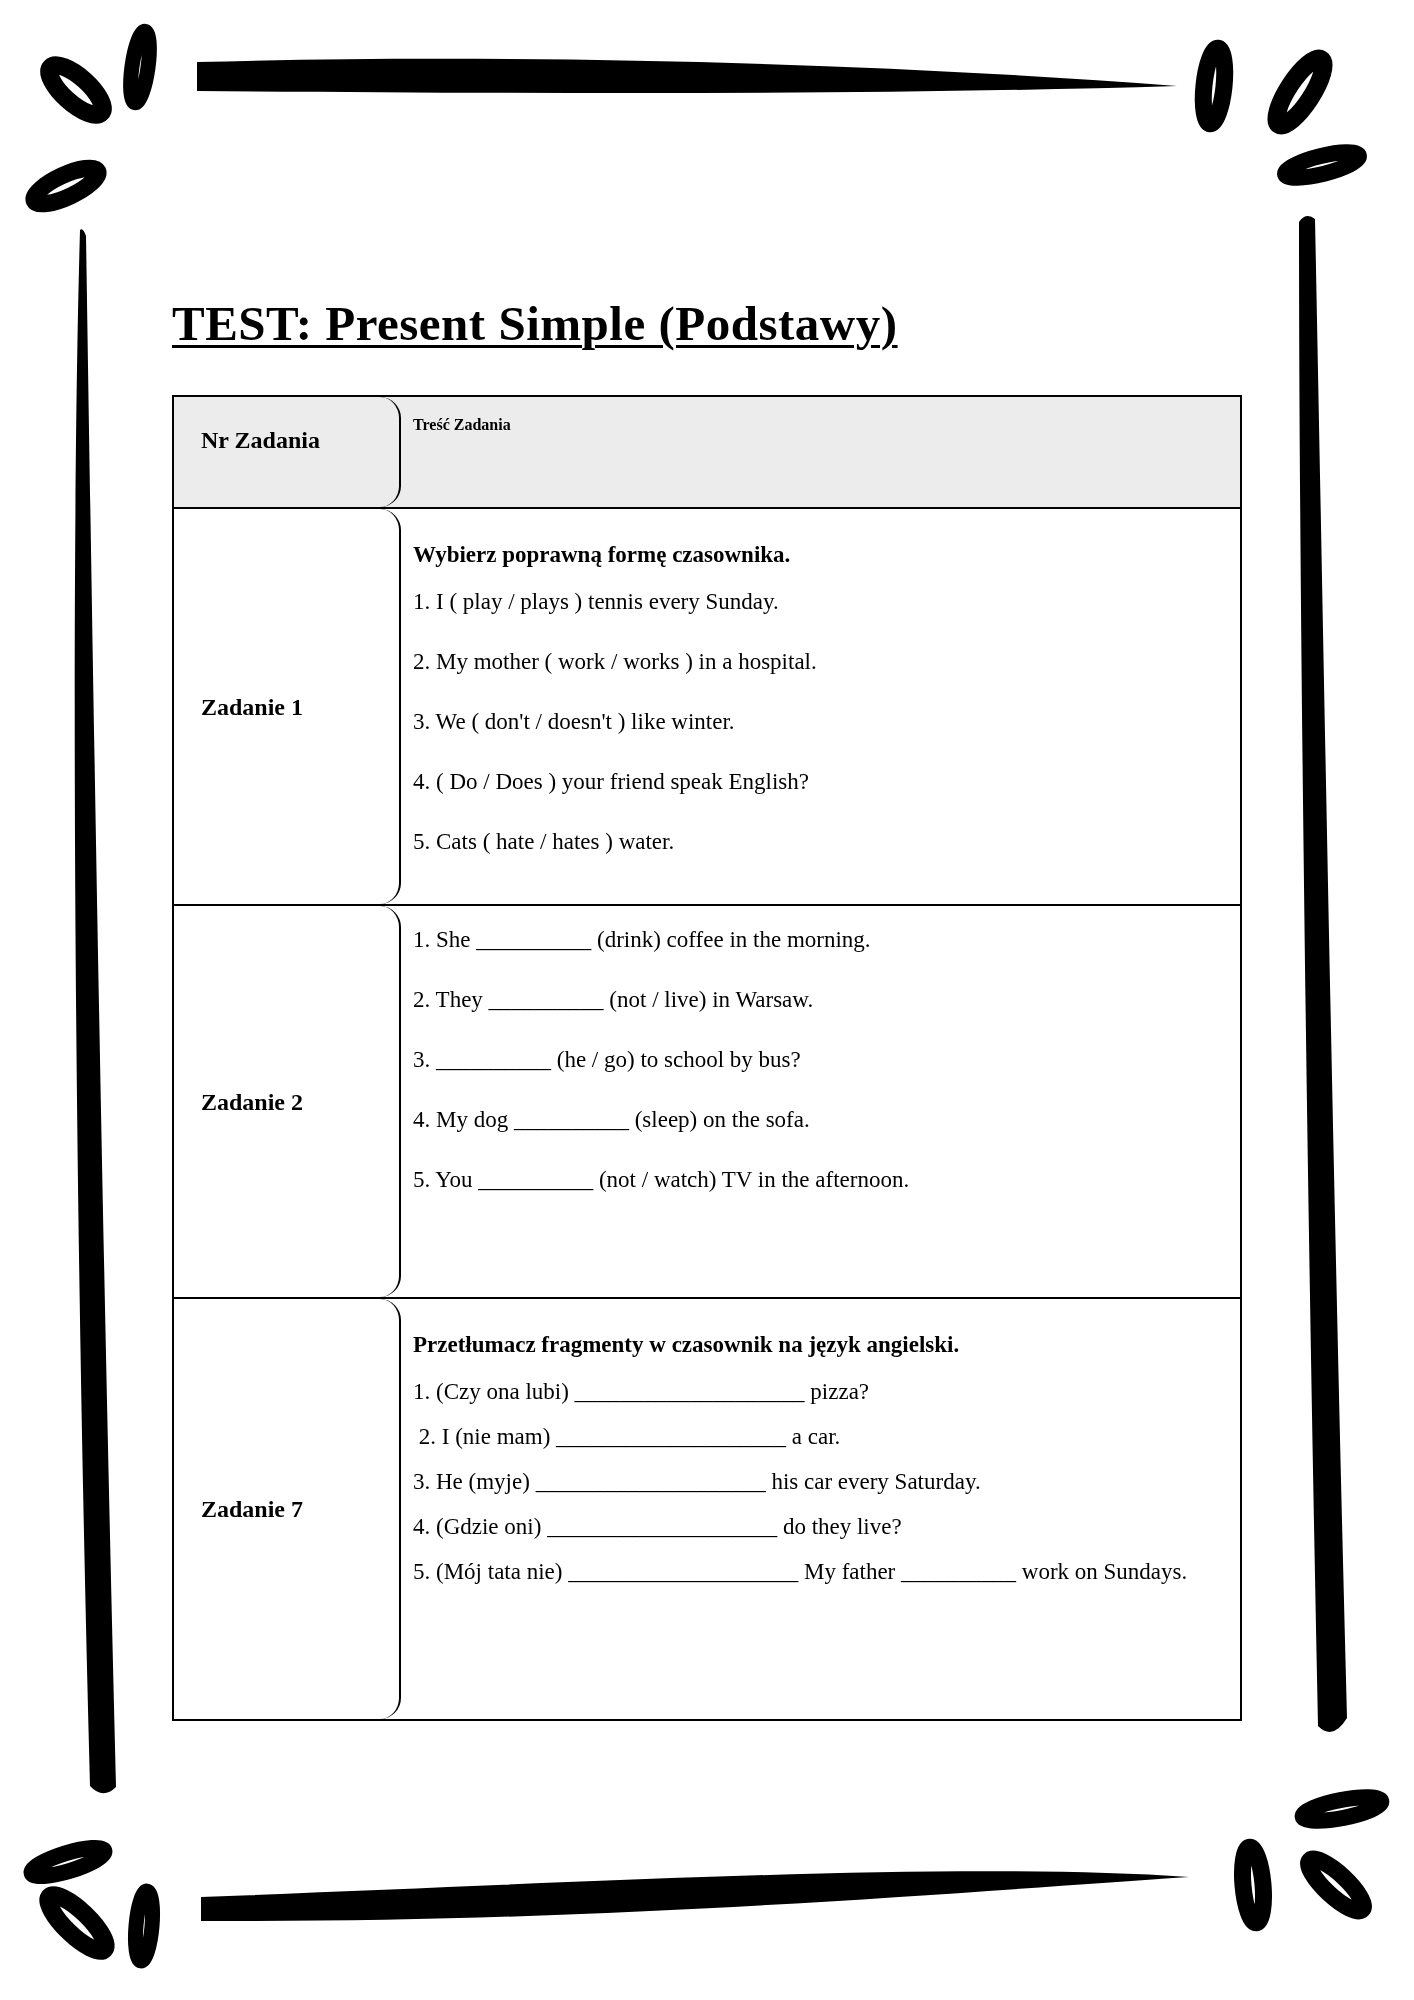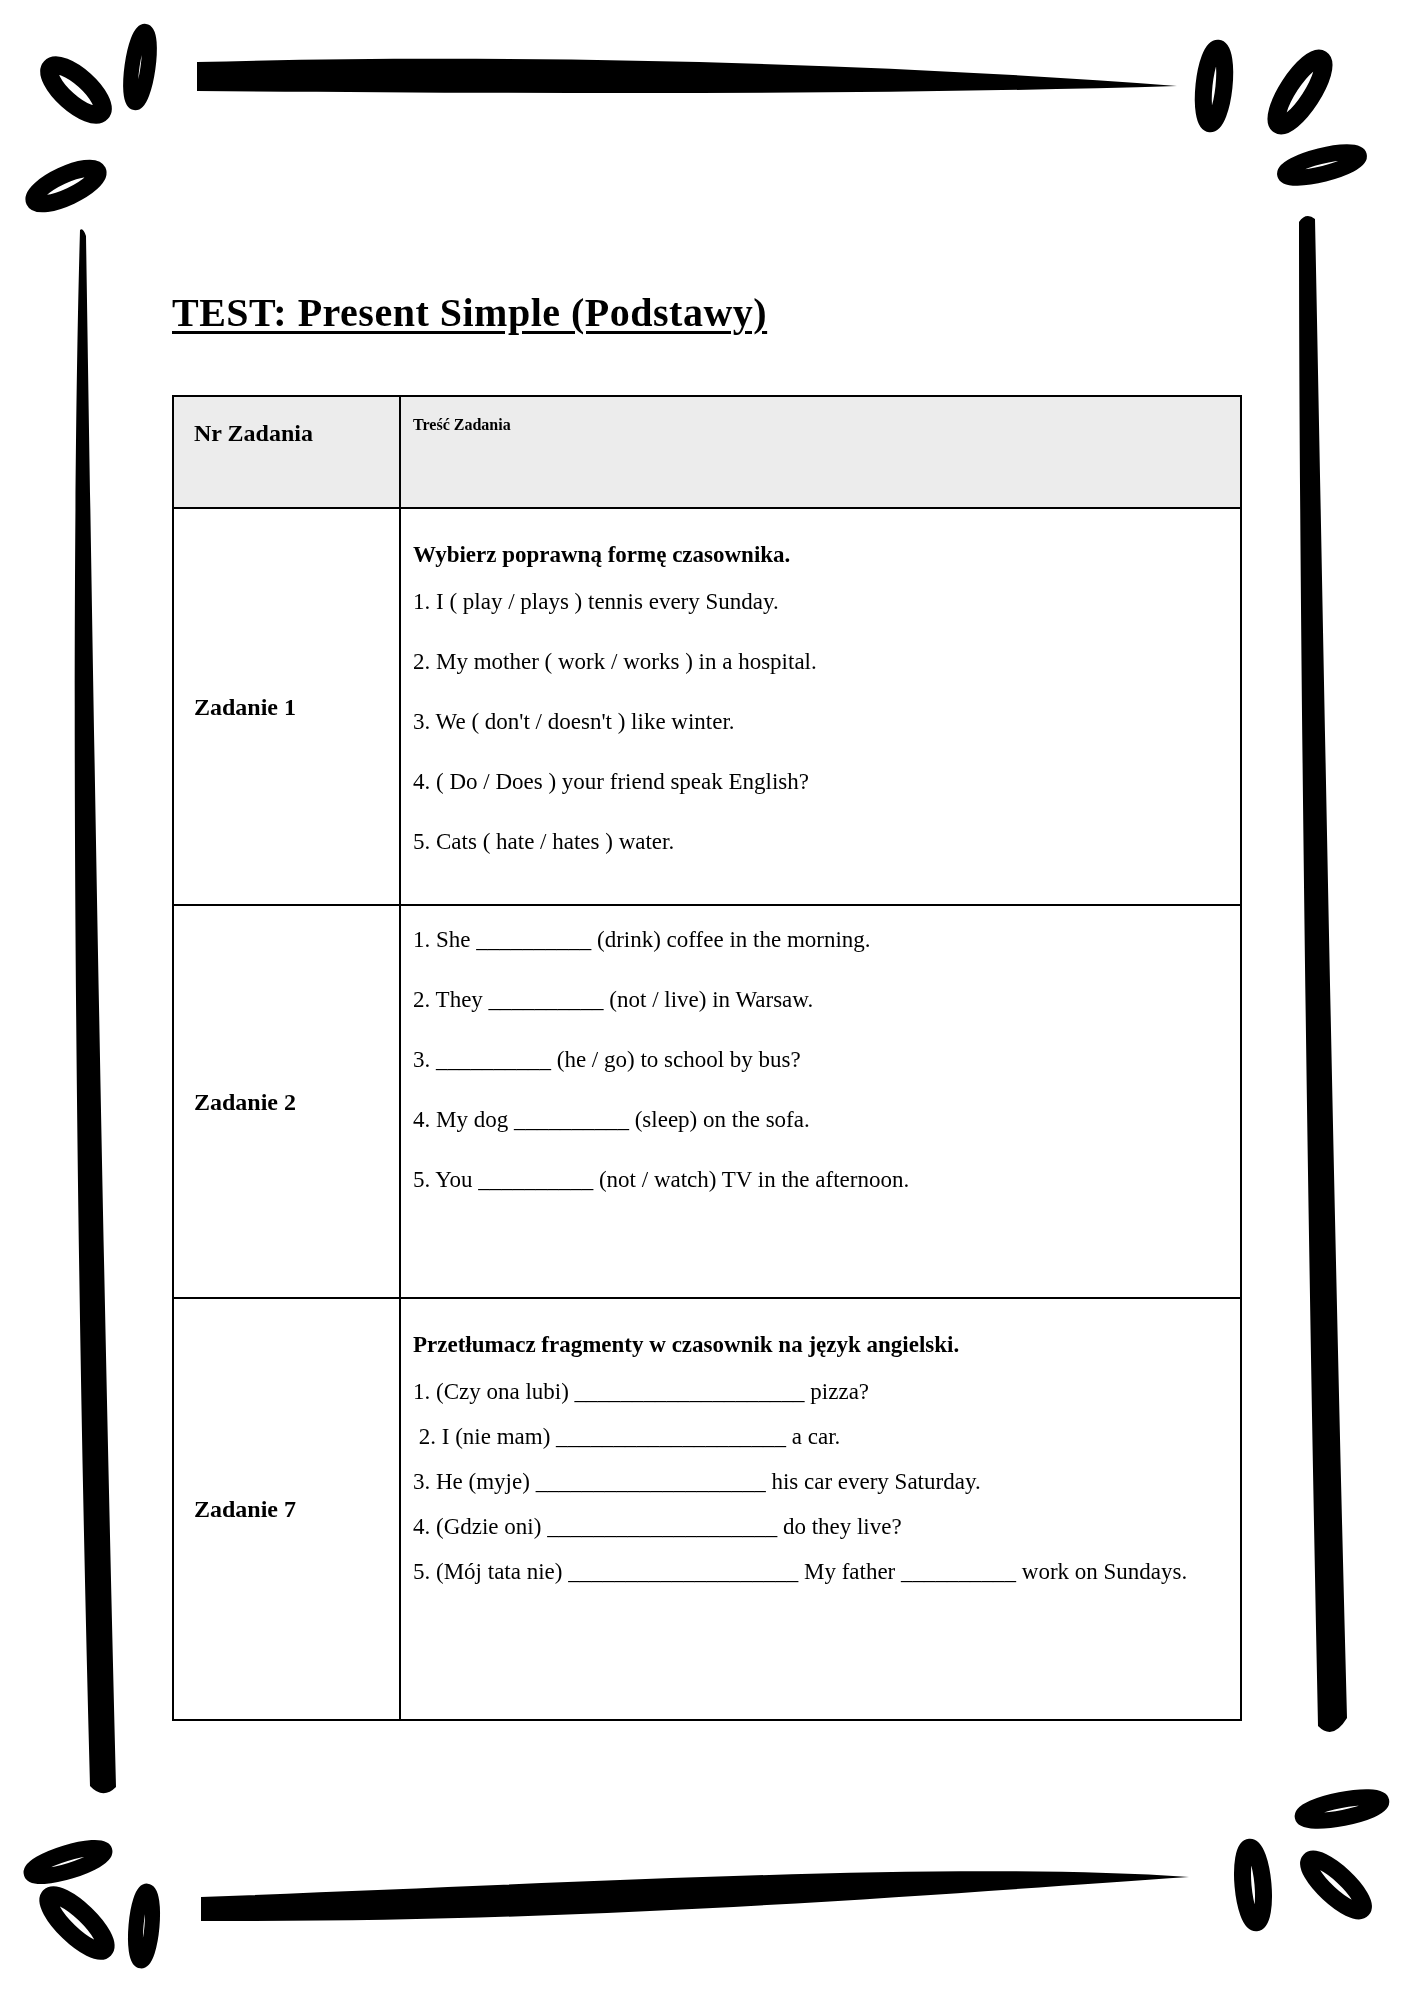--- a/index.html
+++ b/index.html
@@ -5,39 +5,39 @@
   html,body{margin:0;padding:0;}
   body{
     width:1414px;height:2000px;position:relative;
     background:#ffffff;overflow:hidden;
     font-family:"Liberation Serif","DejaVu Serif",serif;
     color:#000;
   }
   .decor{position:absolute;left:0;top:0;width:1414px;height:2000px;pointer-events:none;}
   .page-title{
     position:absolute;left:172px;top:262px;
-    font-size:40px;font-weight:bold;
+    font-size:49px;font-weight:bold;
     text-decoration:underline;
     text-decoration-thickness:3px;
     text-underline-offset:5px;
     letter-spacing:0.5px;
   }
   .doc-table{
     position:absolute;left:172px;top:395px;width:1070px;
     border:2px solid #000;box-sizing:border-box;
     font-size:23px;line-height:32px;
   }
   .t-row{display:flex;box-sizing:border-box;}
   .t-row + .t-row{border-top:2px solid #000;}
   .cell-label{
     width:227px;flex:none;box-sizing:border-box;
     border-right:2px solid #000;
-    padding:20px;
+    padding:27px;
     display:flex;align-items:flex-start;
-    font-weight:bold;font-size:24px;
+    font-weight:bold;font-size:24px;border-radius:21px;
   }
   .t-row.header{height:110px;background:#ececec;}
   .t-row.body .cell-label{align-items:center;}
   .cell-content{
     flex:1;box-sizing:border-box;
     padding:14px 20px 10px 12px;
   }
   .row-1{height:397px;}
   .row-2{height:393px;}
   .row-3{height:422px;}

